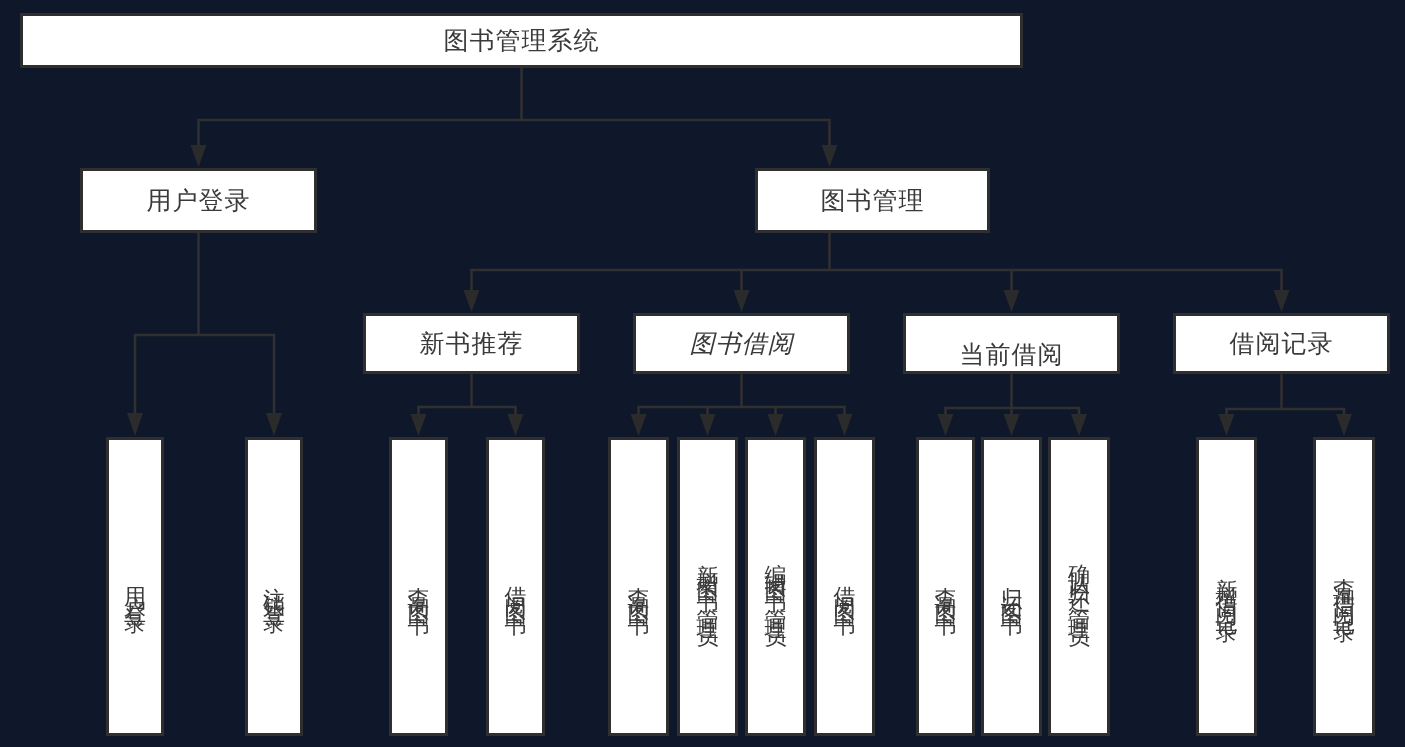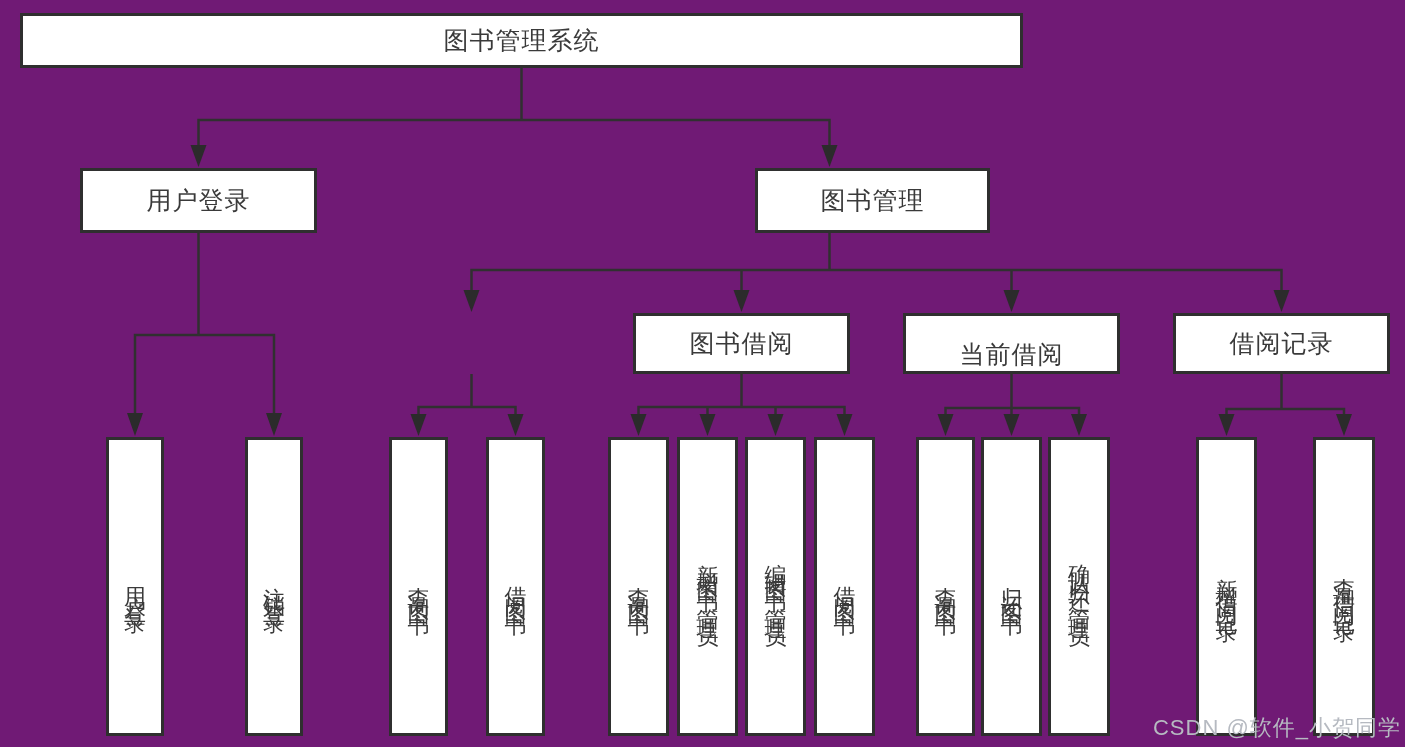--- a/index.html
+++ b/index.html
@@ -5,21 +5,21 @@
   html, body {
     margin: 0;
     padding: 0;
     background: #ffffff;
     font-family: "Liberation Sans", "DejaVu Sans", sans-serif;
   }
   #stage {
     position: relative;
     width: 1405px;
     height: 747px;
-    background: #701a75;
+    background: #0f172a;
     overflow: hidden;
   }
   #connectors {
     position: absolute;
     left: 0;
     top: 0;
     pointer-events: none;
   }
   .node {
     position: absolute;
@@ -45,21 +45,21 @@
     letter-spacing: 9px;
     white-space: nowrap;
   }
   
   #n-root   { left: 20px;   top: 13px;  width: 1003px; height: 55px; }
   
   #n-login  { left: 80px;   top: 168px; width: 237px;  height: 65px; }
   #n-mgmt   { left: 712px;  top: 168px; width: 235px;  height: 65px; margin-left: 43px; }
   
   #n-rec    { left: 363px;  top: 313px; width: 217px;  height: 61px; }
-  #n-borrow { left: 633px;  top: 313px; width: 217px;  height: 61px; }
+  #n-borrow { left: 633px;  top: 313px; width: 217px;  height: 61px; font-style: italic; }
   #n-cur    { left: 903px;  top: 313px; width: 217px;  height: 61px; align-items: flex-end; }
   #n-recd   { left: 1173px; top: 313px; width: 217px;  height: 61px; }
   
   .leaf { top: 437px; height: 299px; }
   #l-ulogin  { left: 106px;  width: 58px; }
   #l-ulogout { left: 245px;  width: 58px; }
   #l-rq      { left: 389px;  width: 59px; }
   #l-rb      { left: 486px;  width: 59px; }
   #l-bq      { left: 608px;  width: 61px; }
   #l-badd    { left: 677px;  width: 61px; }
@@ -130,20 +130,23 @@
     <span>图书管理系统</span>
   </div>
 
   <div class="node hnode" id="n-login">
     <span>用户登录</span>
   </div>
   <div class="node hnode" id="n-mgmt">
     <span>图书管理</span>
   </div>
 
+  <div class="node hnode" id="n-rec">
+    <span>新书推荐</span>
+  </div>
   <div class="node hnode" id="n-borrow">
     <span>图书借阅</span>
   </div>
   <div class="node hnode" id="n-cur">
     <span>当前借阅</span>
   </div>
   <div class="node hnode" id="n-recd">
     <span>借阅记录</span>
   </div>
 
@@ -184,14 +187,13 @@
     <span>确认归还（管理员）</span>
   </div>
 
   <div class="node vnode leaf" id="l-dadd">
     <span>新增借阅记录</span>
   </div>
   <div class="node vnode leaf" id="l-dq">
     <span>查询借阅记录</span>
   </div>
 
-  <div id="watermark">CSDN @软件_小贺同学</div>
 </div>
 
 </body></html>

